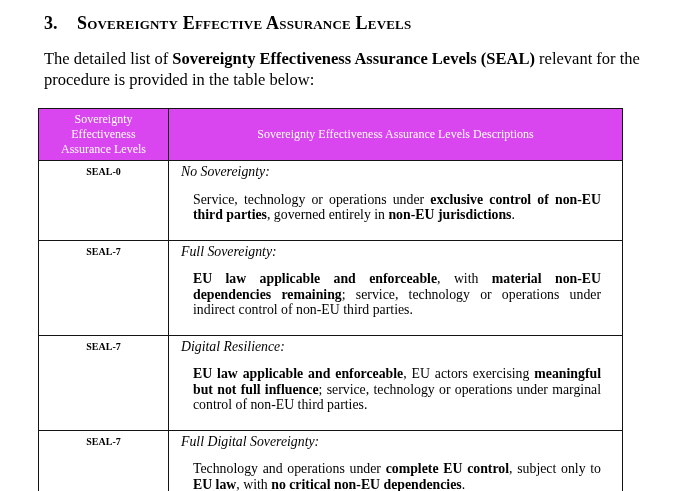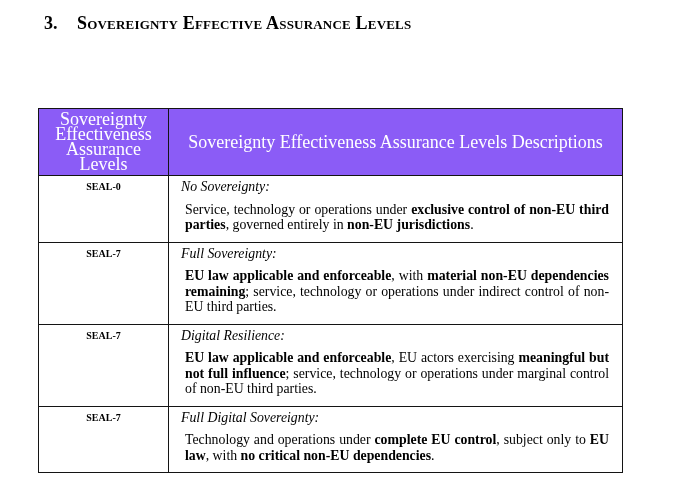--- a/index.html
+++ b/index.html
@@ -54,24 +54,24 @@
     top: 108px;
     width: 585px;
     border-collapse: collapse;
     table-layout: fixed;
   }
   .seal-table th,
   .seal-table td {
     border: 1px solid #141414;
   }
   .seal-table thead th {
-    background: #8b5cf6;
+    background: #d946ef;
     color: #ffffff;
     font-weight: normal;
-    font-size: 18px;
+    font-size: 12px;
     line-height: 15px;
     height: 43px;
     text-align: center;
     vertical-align: middle;
     padding: 3px 8px;
   }
   .seal-table th.level-col {
     width: 113px;
   }
   td.level-cell {
@@ -85,34 +85,35 @@
     vertical-align: top;
     padding: 3px 9px 5px 12px;
     font-size: 13.8px;
     line-height: 15.5px;
   }
   .category-line {
     font-style: italic;
     margin: 0 0 7px 0;
   }
   .desc-text {
-    margin: 4px;
+    margin: 12px;
     text-align: justify;
   }
 </style>
 </head>
 <body>
 
 <div class="page">
 
   <h1 class="section-heading">
     <span class="section-number">3.</span>
     <span class="section-title">Sovereignty Effective Assurance Levels</span>
   </h1>
 
+  <p class="intro">The detailed list of <b>Sovereignty Effectiveness Assurance Levels (SEAL)</b> relevant for the procedure is provided in the table below:</p>
 
   <table class="seal-table">
     <thead>
       <tr>
         <th class="level-col">Sovereignty Effectiveness Assurance Levels</th>
         <th class="desc-col">Sovereignty Effectiveness Assurance Levels Descriptions</th>
       </tr>
     </thead>
     <tbody>
   <tr>

